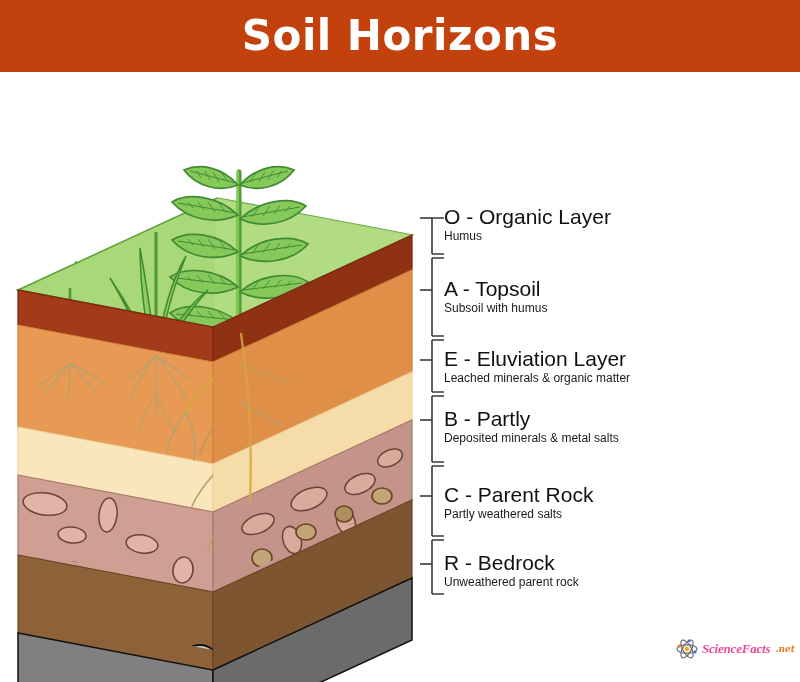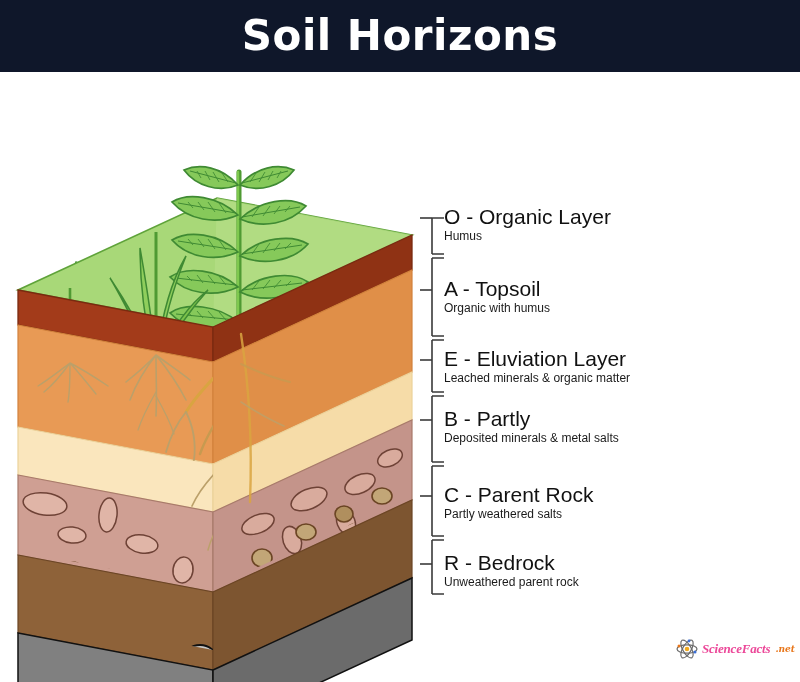--- a/index.html
+++ b/index.html
@@ -8,21 +8,21 @@
   body{
     width:800px; height:682px; position:relative; overflow:hidden;
     font-family:"Liberation Sans","DejaVu Sans",sans-serif;
     background:#ffffff;
   }
   #root{ position:absolute; inset:0; }
 
   
   .banner{
     position:absolute; left:0; top:0; width:800px; height:72px;
-    background:#0f172a;
+    background:#c2410c;
     display:flex; align-items:center; justify-content:center;
   }
   .banner-title{
     color:#ffffff; font-size:42px; font-weight:bold;
     letter-spacing:0.5px; line-height:1;
     font-family:"DejaVu Sans","Liberation Sans",sans-serif;
   }
 
   
   .stage{ position:absolute; left:0; top:72px; width:800px; height:673px; }
@@ -351,21 +351,21 @@
 
     <div class="labels">
 
       <div class="lbl" style="top:134px;">
         <div class="ttl">O - Organic Layer</div>
         <div class="sub">Humus</div>
       </div>
 
       <div class="lbl" style="top:206px;">
         <div class="ttl">A - Topsoil</div>
-        <div class="sub">Organic with humus</div>
+        <div class="sub">Subsoil with humus</div>
       </div>
 
       <div class="lbl" style="top:276px;">
         <div class="ttl">E - Eluviation Layer</div>
         <div class="sub">Leached minerals &amp; organic matter</div>
       </div>
 
       <div class="lbl" style="top:336px;">
         <div class="ttl">B - Partly</div>
         <div class="sub">Deposited minerals &amp; metal salts</div>

